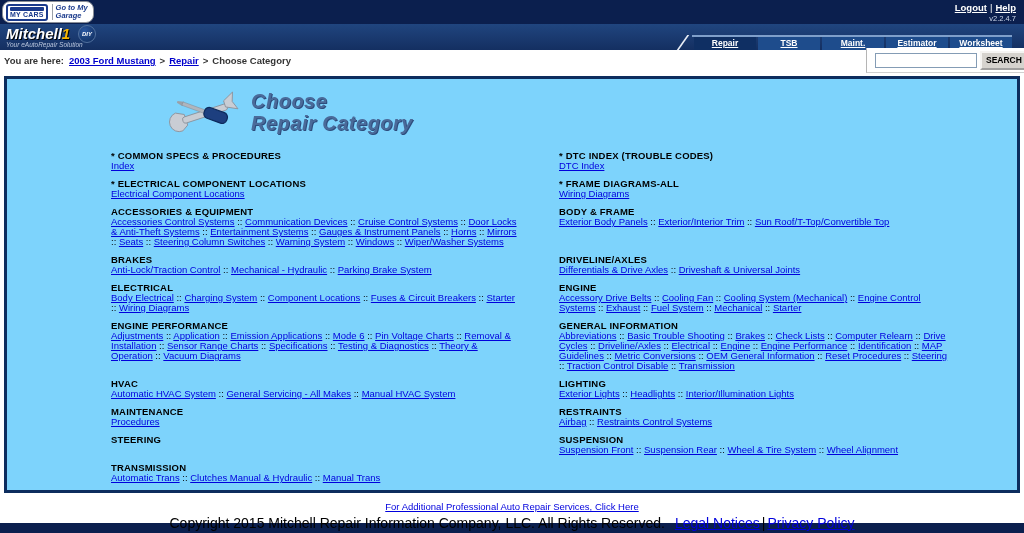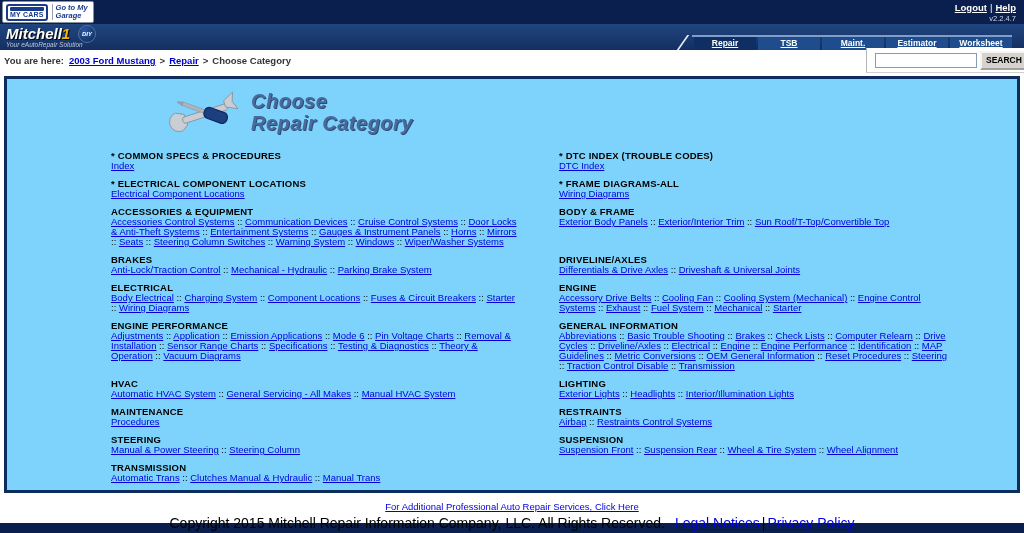--- a/index.html
+++ b/index.html
@@ -2,21 +2,21 @@
 <html><head>
 <meta charset="utf-8">
 <style>
   * { box-sizing: border-box; margin: 0; padding: 0; }
   html, body { width: 1024px; height: 533px; overflow: hidden; }
   body { font-family: "Liberation Sans", sans-serif; background: #ffffff; position: relative; }
 
   
   .topbar { height: 24px; background: #0b1f4e; position: relative; }
   .garage-btn { position: absolute; left: 2px; top: 1px; height: 22px; background: #fff;
-    border: 1px solid #8a8f98; border-radius: 2px; display: flex; align-items: center;
+    border: 1px solid #8a8f98; border-radius: 8px; display: flex; align-items: center;
     padding: 1px 3px; cursor: pointer; text-decoration: none; }
   .plate { display: inline-block; border: 2px solid #1a3a8c; border-radius: 3px; background: #fff;
     padding: 0 2px; margin-right: 4px; }
   .plate-top { display: block; height: 4px; background: #1a3a8c; margin: 1px 0 0 0; border-radius: 1px; }
   .plate-label { display: block; font-size: 7px; font-weight: bold; color: #1a3a8c; line-height: 8px; letter-spacing: 0.2px; }
   .garage-label { font-size: 7.5px; font-weight: bold; font-style: italic; color: #1a3a8c;
     line-height: 8px; width: 38px; border-left: 1px solid #9aa0a8; padding-left: 3px; }
   .top-right { position: absolute; right: 8px; top: 2px; text-align: right; }
   .top-links { font-size: 9.5px; font-weight: bold; color: #fff; }
   .top-links a { color: #fff; text-decoration: underline; cursor: pointer; }
@@ -208,21 +208,20 @@
         <div class="cat-cell left">
           <div class="cat-header">MAINTENANCE</div>
           <div class="cat-links"><a class="cat-link">Procedures</a></div>
         </div>
         <div class="cat-cell right">
           <div class="cat-header">RESTRAINTS</div>
           <div class="cat-links"><a class="cat-link">Airbag</a><span class="sep"> :: </span><a class="cat-link">Restraints Control Systems</a></div>
         </div>
         <div class="cat-cell left">
           <div class="cat-header">STEERING</div>
-          <div class="cat-links"><a class="cat-link">Manual &amp; Power Steering</a><span class="sep"> :: </span><a class="cat-link">Steering Column</a></div>
         </div>
         <div class="cat-cell right">
           <div class="cat-header">SUSPENSION</div>
           <div class="cat-links"><a class="cat-link">Suspension Front</a><span class="sep"> :: </span><a class="cat-link">Suspension Rear</a><span class="sep"> :: </span><a class="cat-link">Wheel &amp; Tire System</a><span class="sep"> :: </span><a class="cat-link">Wheel Alignment</a></div>
         </div>
         <div class="cat-cell left">
           <div class="cat-header">TRANSMISSION</div>
           <div class="cat-links"><a class="cat-link">Automatic Trans</a><span class="sep"> :: </span><a class="cat-link">Clutches Manual &amp; Hydraulic</a><span class="sep"> :: </span><a class="cat-link">Manual Trans</a></div>
         </div>
         <div class="cat-cell right"></div>

